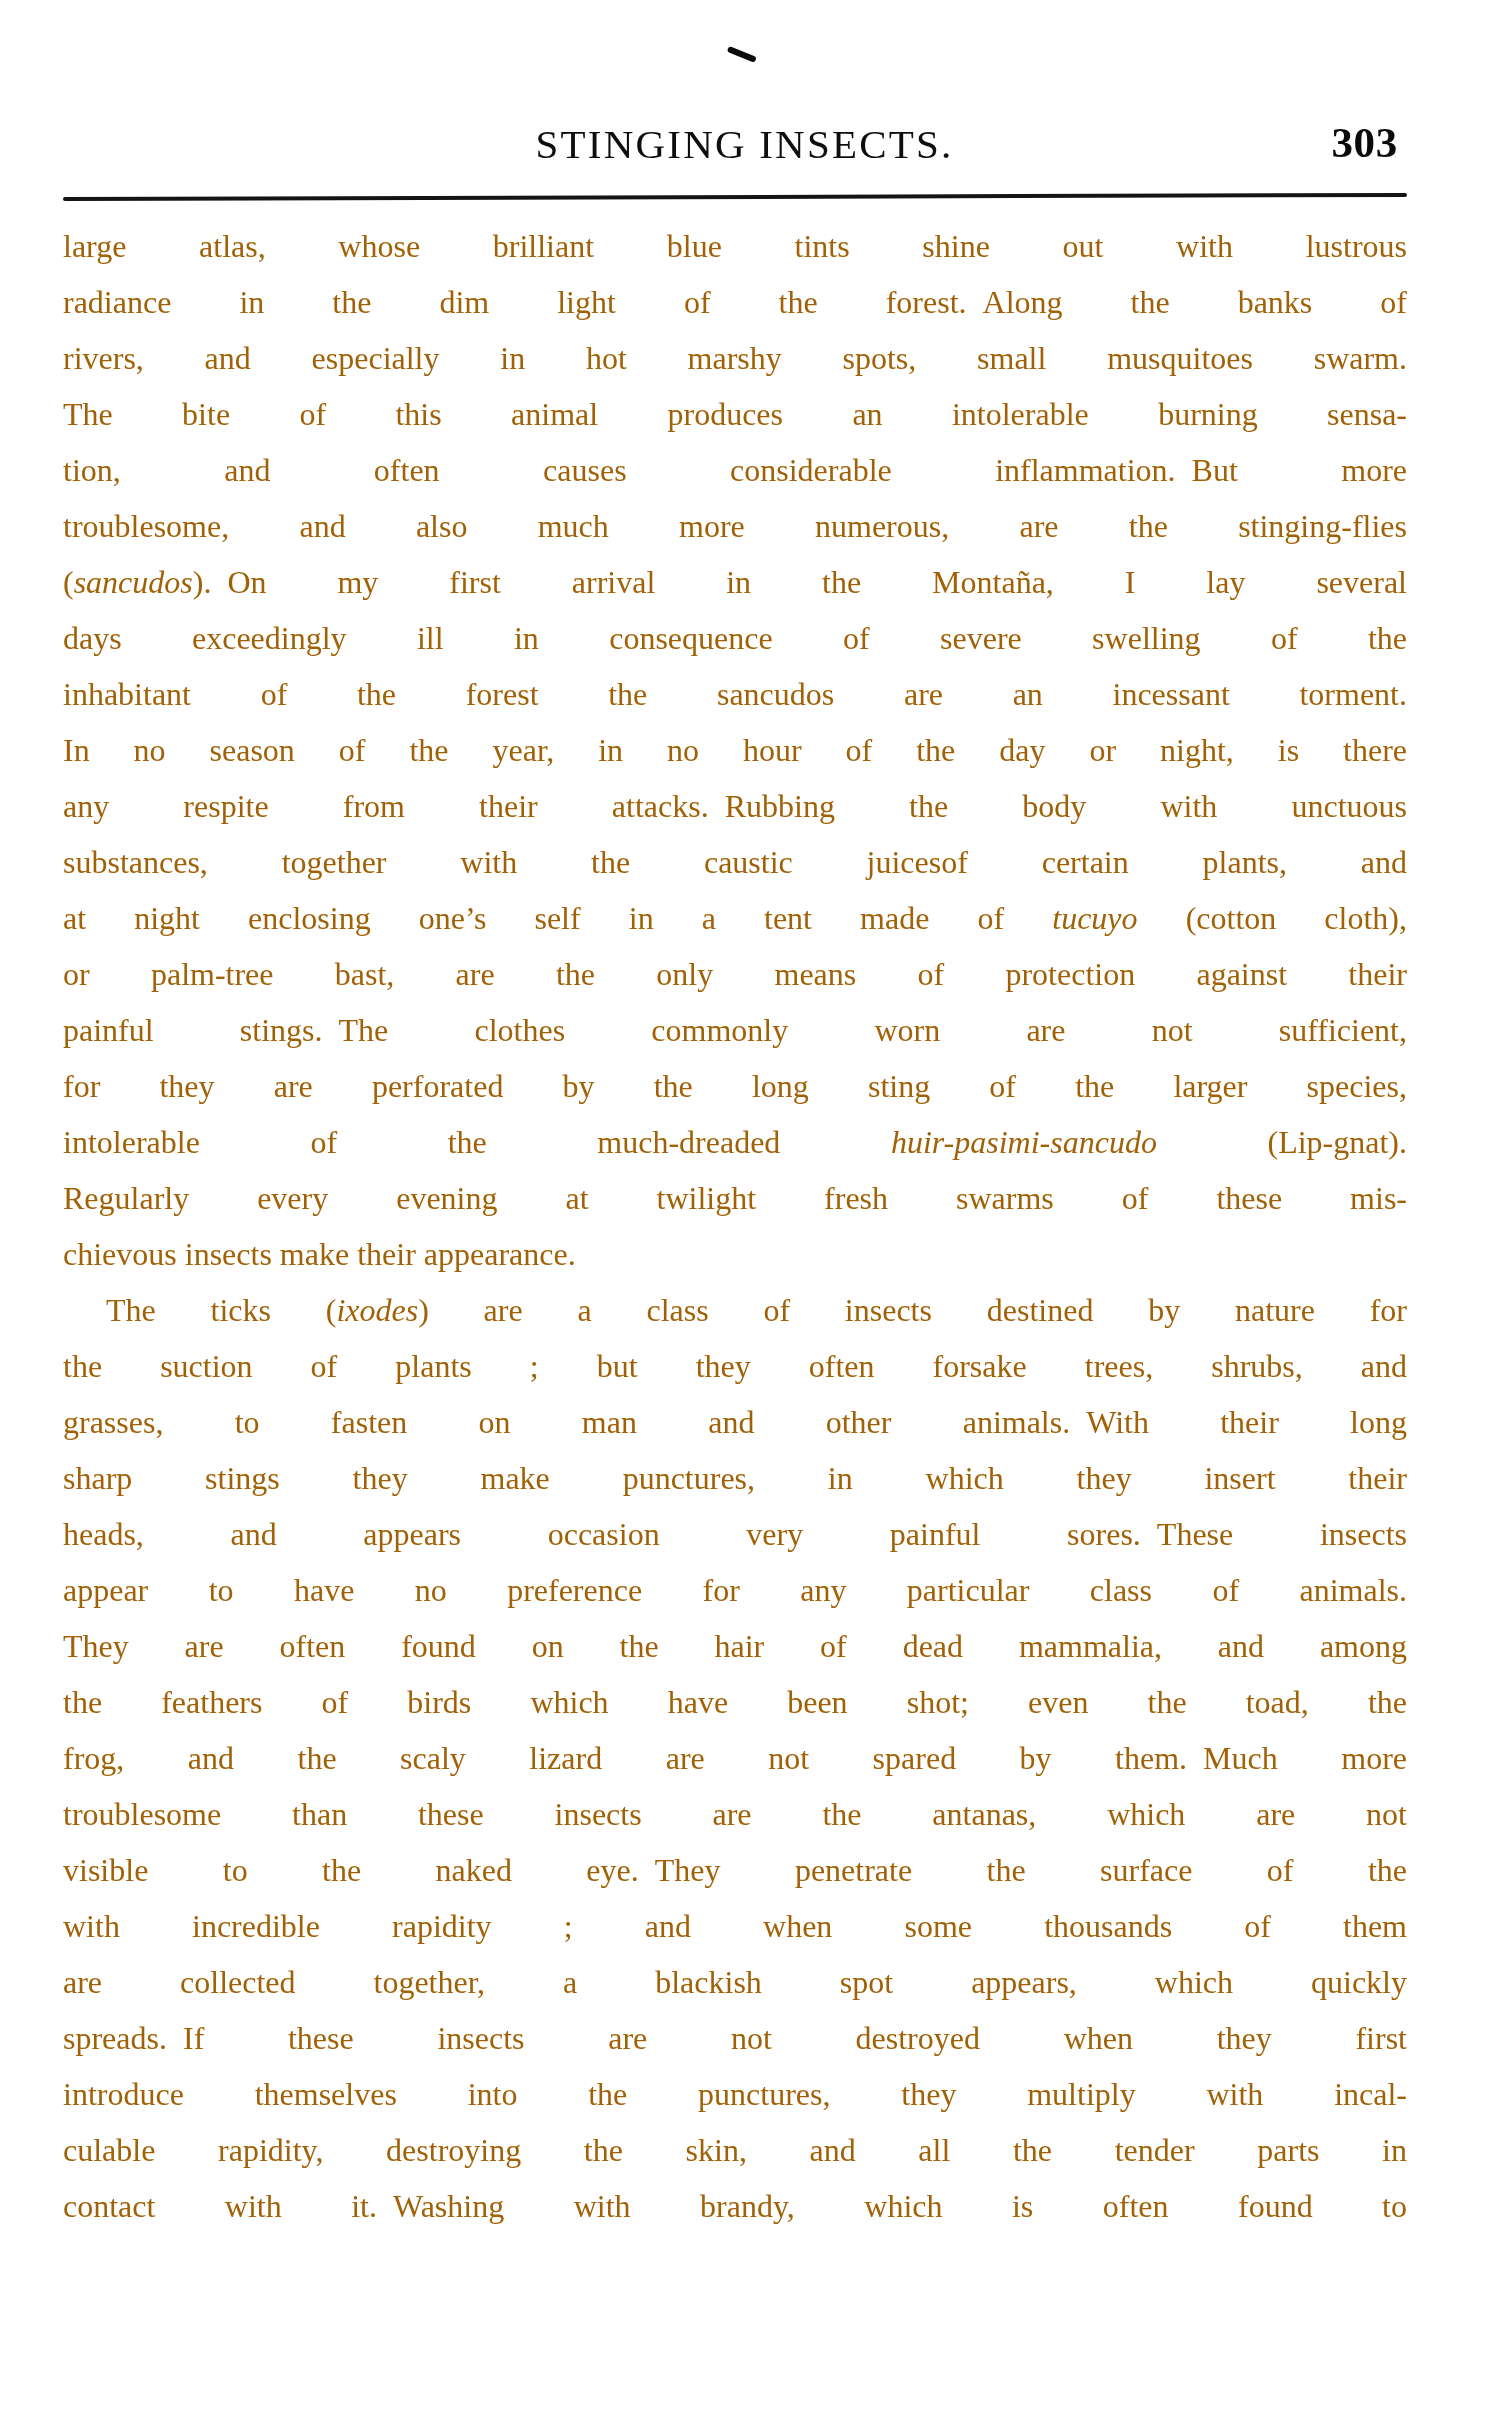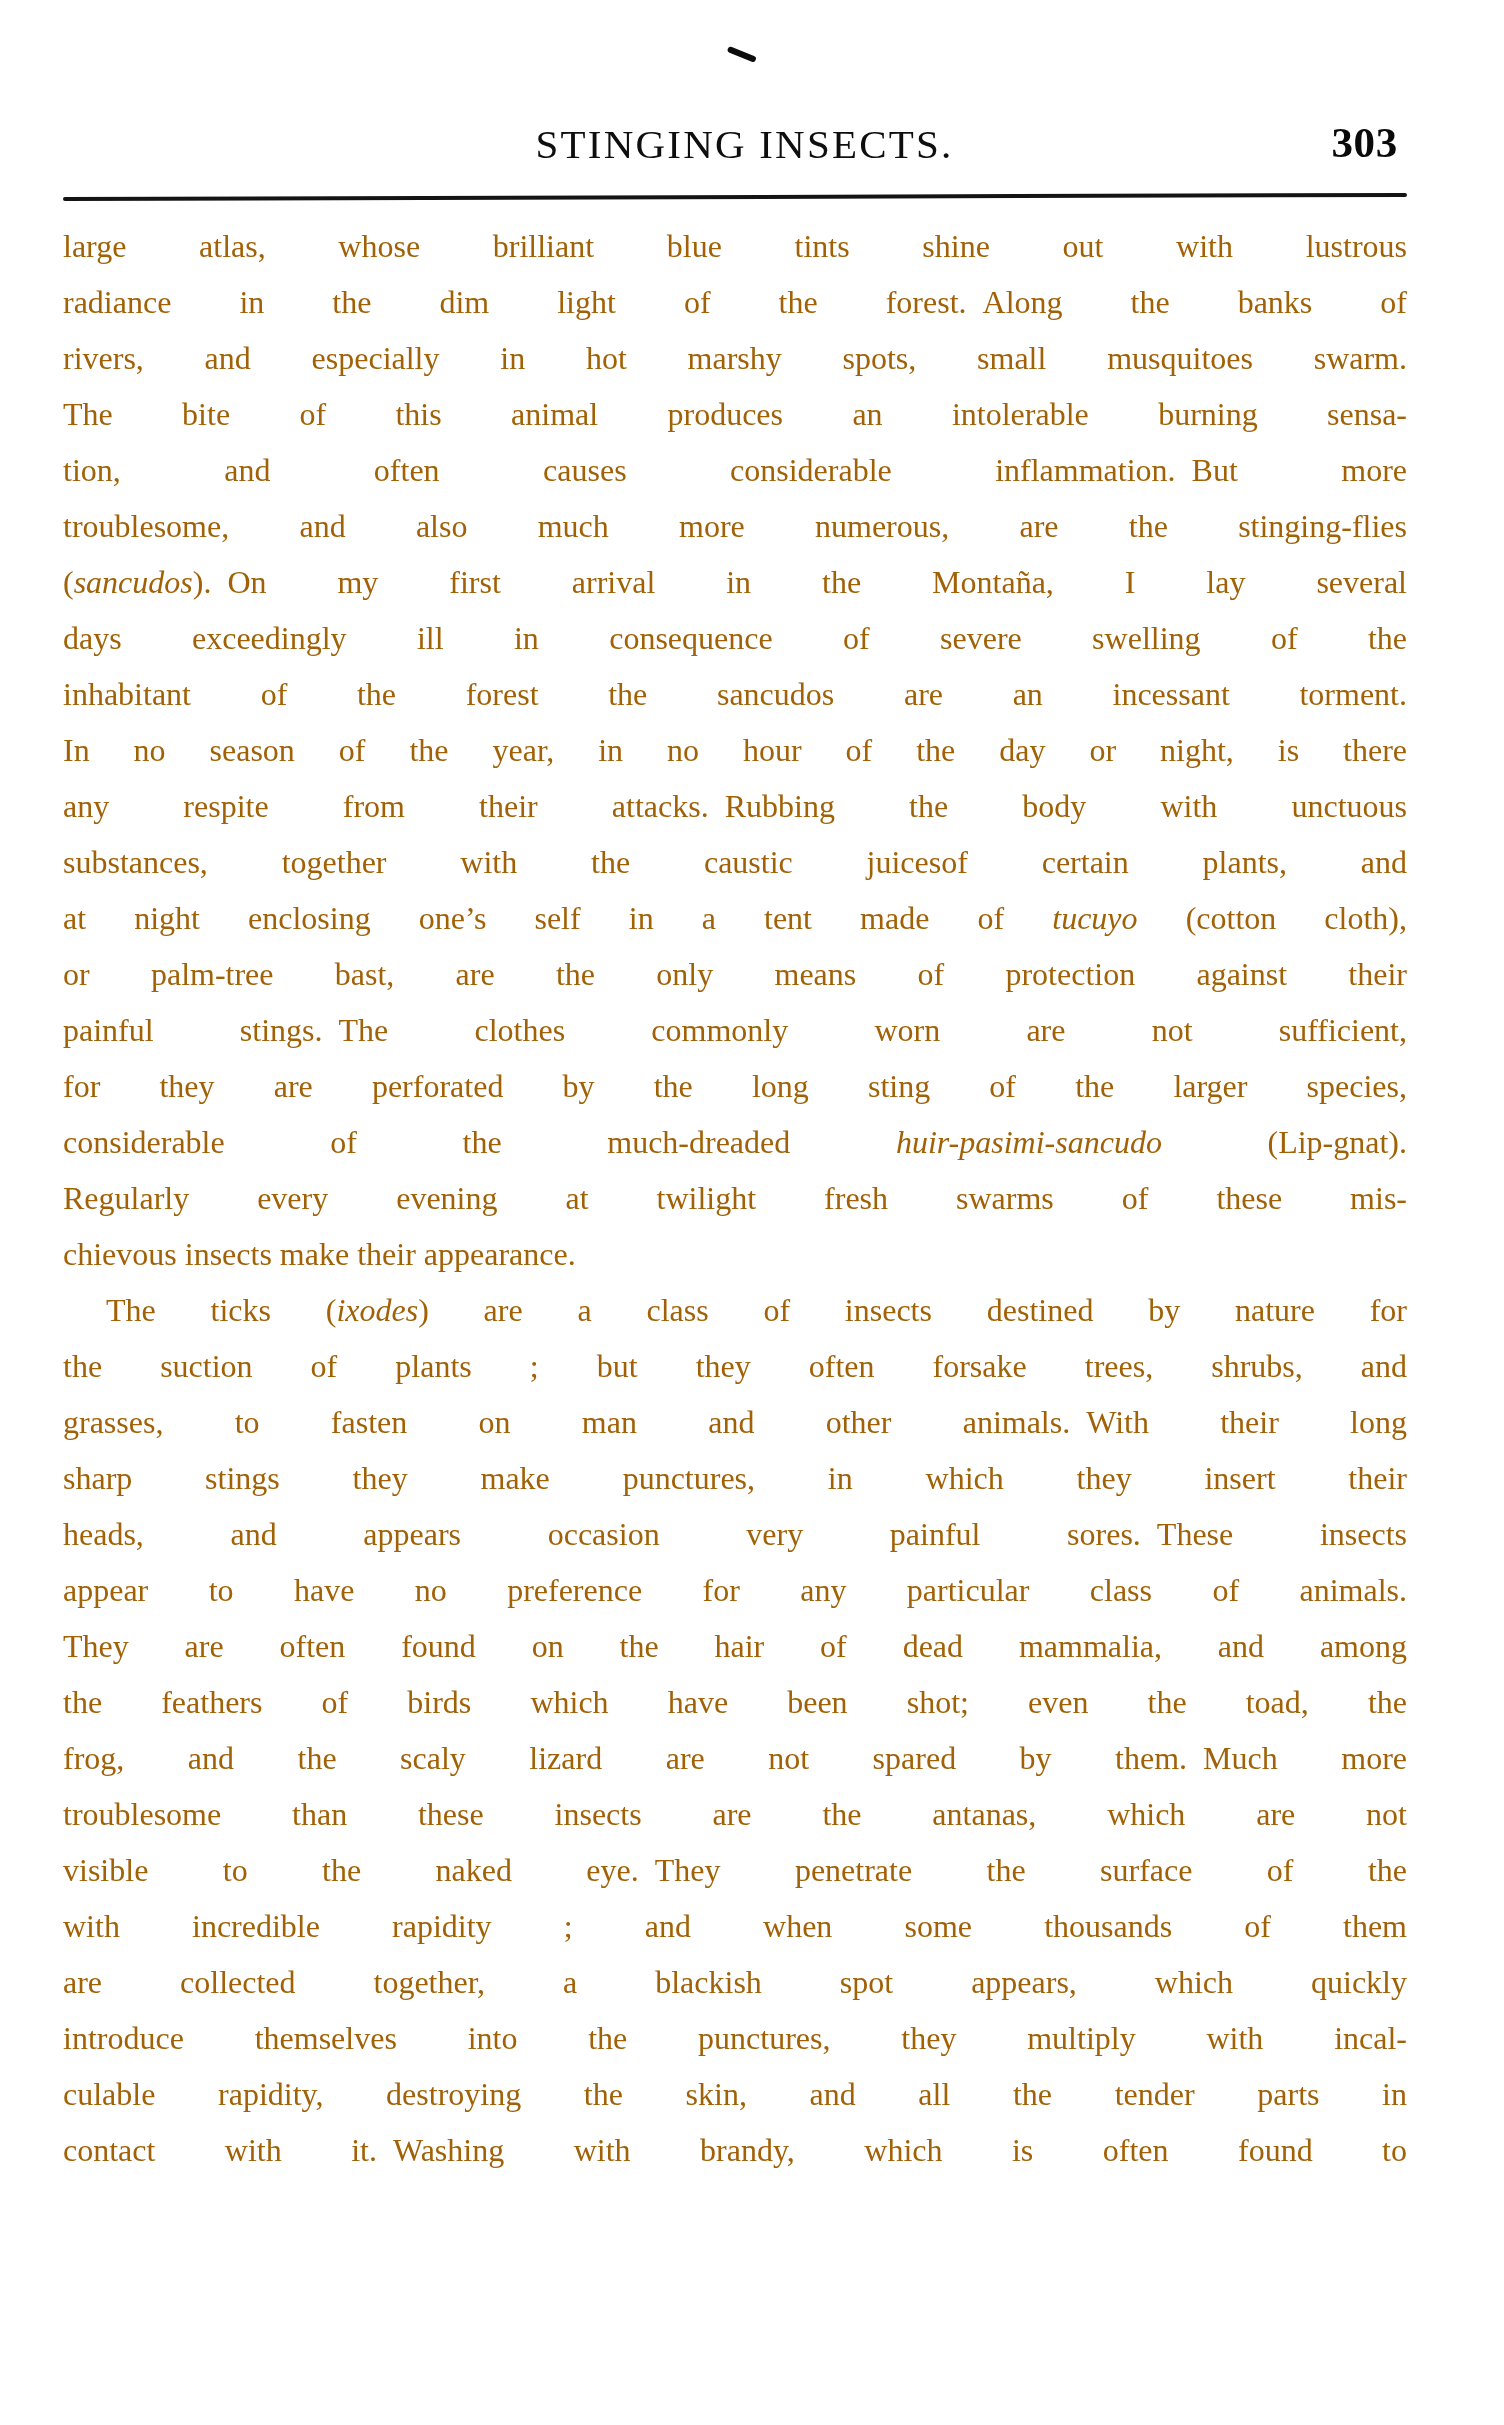--- a/index.html
+++ b/index.html
@@ -100,34 +100,35 @@
       <div class="line"><span>(</span><span class="it">sancudos</span><span>). On my first arrival in the Montaña, I lay several</span></div>
       <div class="line"><span>days exceedingly ill in consequence of severe swelling of the</span></div>
       <div class="line"><span>inhabitant of the forest the sancudos are an incessant torment.</span></div>
       <div class="line"><span>In no season of the year, in no hour of the day or night, is there</span></div>
       <div class="line"><span>any respite from their attacks. Rubbing the body with unctuous</span></div>
       <div class="line"><span>substances, together with the caustic juicesof certain plants, and</span></div>
       <div class="line"><span>at night enclosing one’s self in a tent made of </span><span class="it">tucuyo</span><span> (cotton cloth),</span></div>
       <div class="line"><span>or palm-tree bast, are the only means of protection against their</span></div>
       <div class="line"><span>painful stings. The clothes commonly worn are not sufficient,</span></div>
       <div class="line"><span>for they are perforated by the long sting of the larger species,</span></div>
-      <div class="line"><span>considerable of the much-dreaded </span><span class="it">huir-pasimi-sancudo</span><span> (Lip-gnat).</span></div>
+      <div class="line"><span>intolerable of the much-dreaded </span><span class="it">huir-pasimi-sancudo</span><span> (Lip-gnat).</span></div>
       <div class="line"><span>Regularly every evening at twilight fresh swarms of these mis-</span></div>
       <div class="line line-end"><span>chievous insects make their appearance.</span></div>
       <div class="line line-indent"><span>The ticks (</span><span class="it">ixodes</span><span>) are a class of insects destined by nature for</span></div>
       <div class="line"><span>the suction of plants ; but they often forsake trees, shrubs, and</span></div>
       <div class="line"><span>grasses, to fasten on man and other animals. With their long</span></div>
       <div class="line"><span>sharp stings they make punctures, in which they insert their</span></div>
       <div class="line"><span>heads, and appears occasion very painful sores. These insects</span></div>
       <div class="line"><span>appear to have no preference for any particular class of animals.</span></div>
       <div class="line"><span>They are often found on the hair of dead mammalia, and among</span></div>
       <div class="line"><span>the feathers of birds which have been shot; even the toad, the</span></div>
       <div class="line"><span>frog, and the scaly lizard are not spared by them. Much more</span></div>
       <div class="line"><span>troublesome than these insects are the antanas, which are not</span></div>
       <div class="line"><span>visible to the naked eye. They penetrate the surface of the</span></div>
       <div class="line"><span>with incredible rapidity ; and when some thousands of them</span></div>
       <div class="line"><span>are collected together, a blackish spot appears, which quickly</span></div>
+      <div class="line"><span>spreads. If these insects are not destroyed when they first</span></div>
       <div class="line"><span>introduce themselves into the punctures, they multiply with incal-</span></div>
       <div class="line"><span>culable rapidity, destroying the skin, and all the tender parts in</span></div>
       <div class="line"><span>contact with it. Washing with brandy, which is often found to</span></div>
     </div>
 </div>
 
 
 </body></html>

